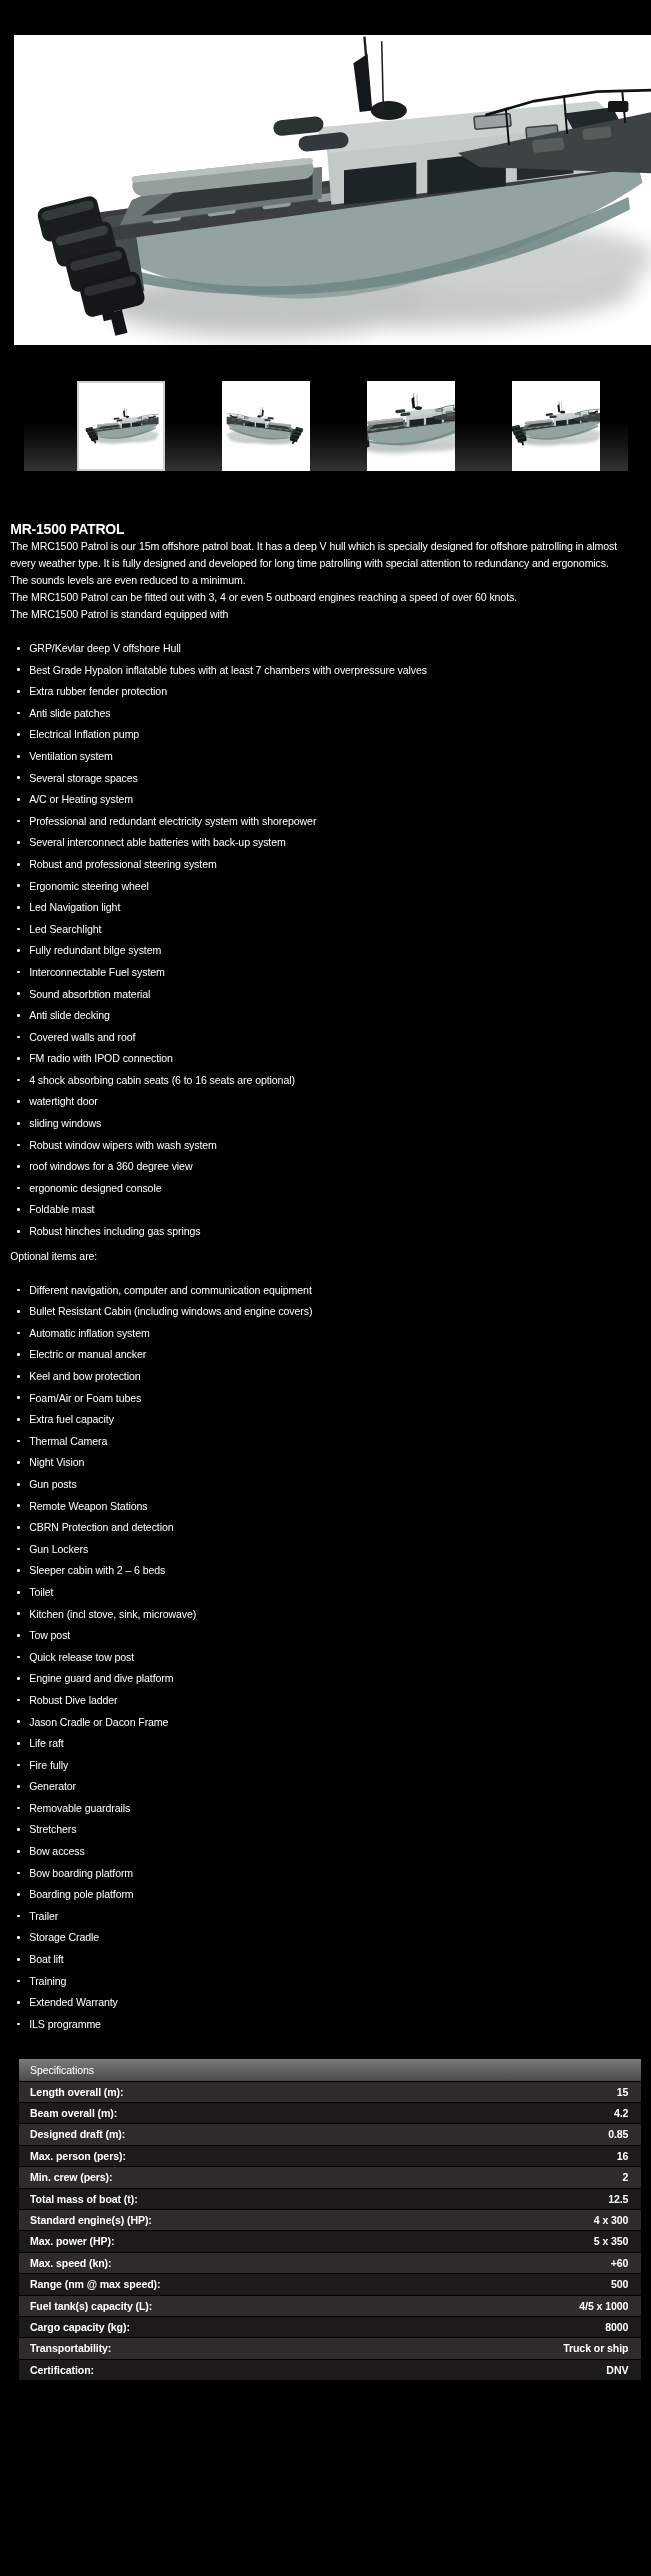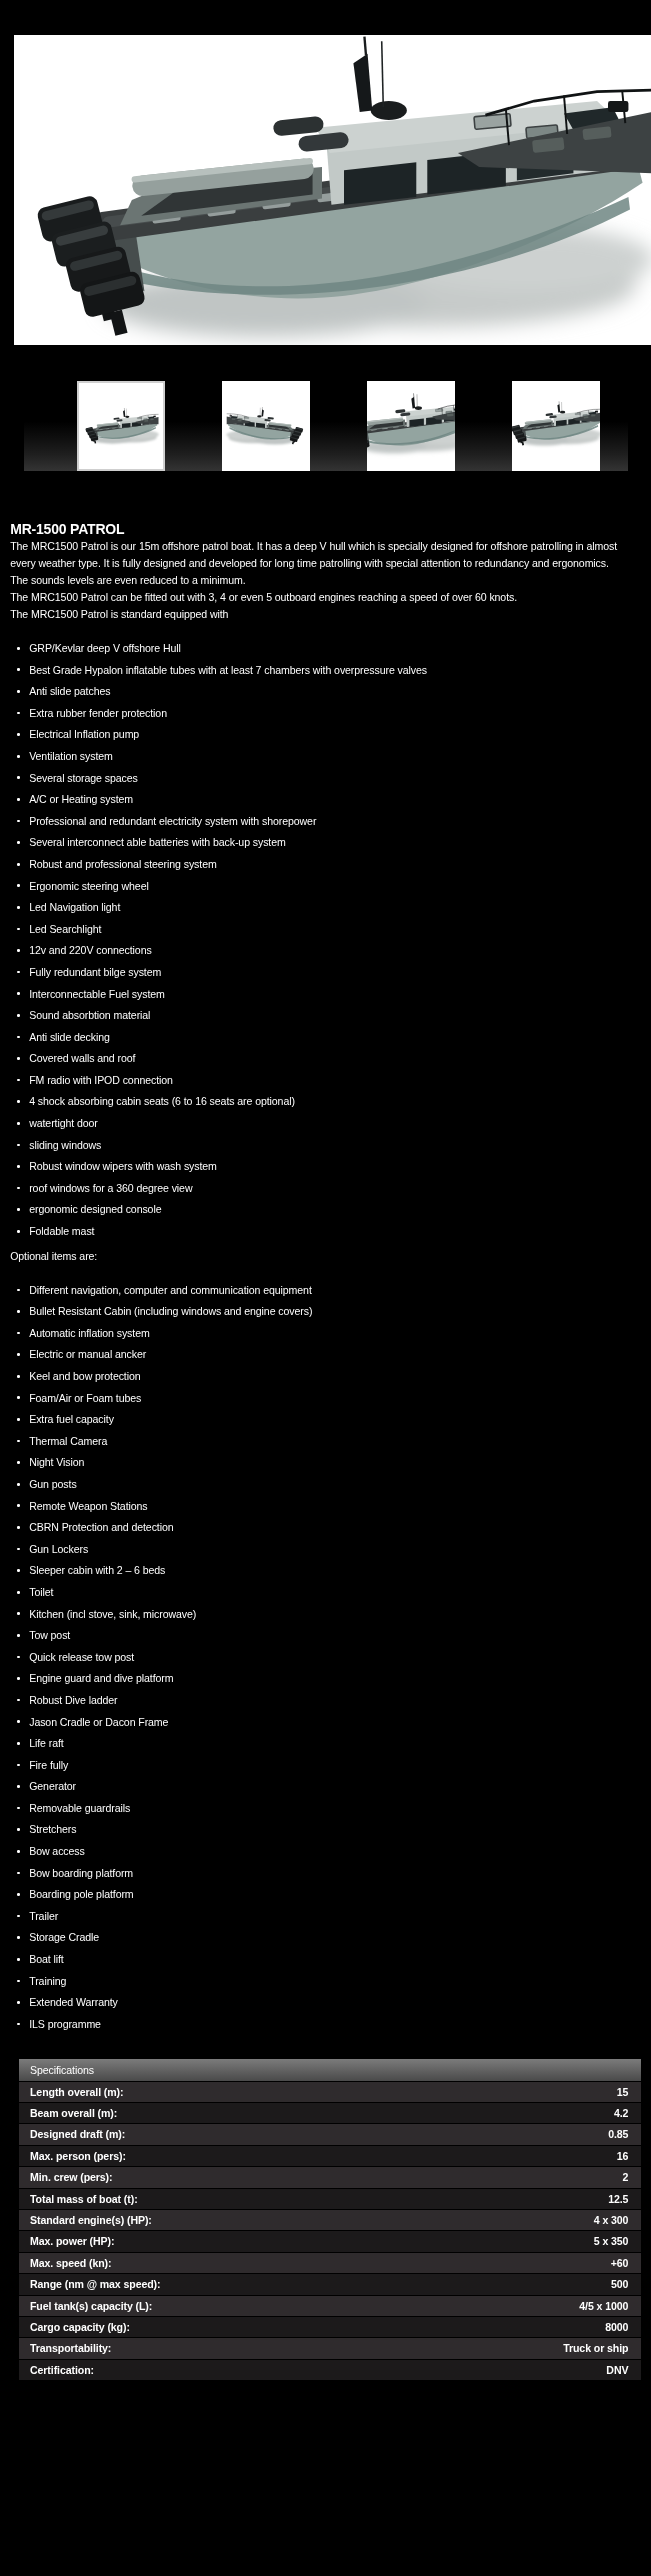--- a/index.html
+++ b/index.html
@@ -168,46 +168,46 @@
 <div class="content">
   <h1 class="title">MR-1500 PATROL</h1>
 
   <p class="para mt-p1">The MRC1500 Patrol is our 15m offshore patrol boat. It has a deep V hull which is specially designed for offshore patrolling in almost every weather type.  It is fully designed and developed for long time patrolling with special attention to redundancy and ergonomics. The sounds levels are even reduced to a minimum.</p>
   <p class="para mt-p">The MRC1500 Patrol can be fitted out with 3, 4 or even 5 outboard engines reaching a speed of over 60 knots.</p>
   <p class="para mt-p">The MRC1500 Patrol is standard equipped with</p>
 
   <ul class="blist" id="standard-list">
       <li>GRP/Kevlar deep V offshore Hull</li>
       <li>Best Grade Hypalon inflatable tubes with at least 7 chambers with overpressure valves</li>
+      <li>Extra rubber fender protection</li>
       <li>Anti slide patches</li>
-      <li>Extra rubber fender protection</li>
       <li>Electrical Inflation pump</li>
       <li>Ventilation system</li>
       <li>Several storage spaces</li>
       <li>A/C or Heating system</li>
       <li>Professional and redundant electricity system with shorepower</li>
       <li>Several interconnect able batteries with back-up system</li>
       <li>Robust and professional steering system</li>
       <li>Ergonomic steering wheel</li>
       <li>Led Navigation light</li>
       <li>Led Searchlight</li>
-      <li>12v and 220V connections</li>
       <li>Fully redundant bilge system</li>
       <li>Interconnectable Fuel system</li>
       <li>Sound absorbtion material</li>
       <li>Anti slide decking</li>
       <li>Covered walls and roof</li>
       <li>FM radio with IPOD connection</li>
       <li>4 shock absorbing cabin seats (6 to 16 seats are optional)</li>
       <li>watertight door</li>
       <li>sliding windows</li>
       <li>Robust window wipers with wash system</li>
       <li>roof windows for a 360 degree view</li>
       <li>ergonomic designed console</li>
       <li>Foldable mast</li>
+      <li>Robust hinches including gas springs</li>
     </ul>
 
   <p class="para mt-opt">Optional items are:</p>
 
   <ul class="blist" id="optional-list">
       <li>Different navigation, computer and communication equipment</li>
       <li>Bullet Resistant Cabin (including windows and engine covers)</li>
       <li>Automatic inflation system</li>
       <li>Electric or manual ancker</li>
       <li>Keel and bow protection</li>

